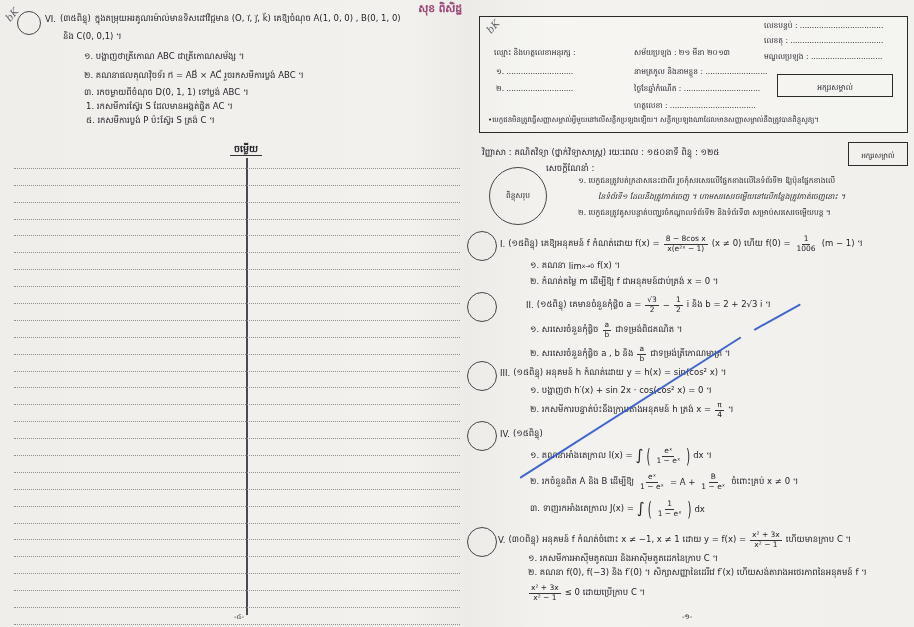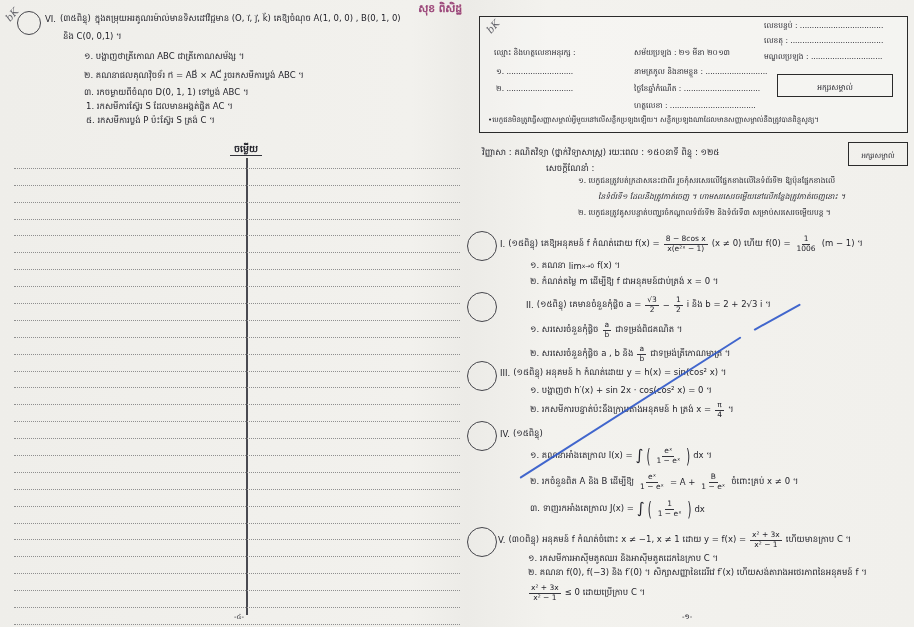--- a/index.html
+++ b/index.html
@@ -127,20 +127,23 @@
     <span class="scissors" style="left:-12px;top:112px;">✂</span>
 
     <div class="abs txt" style="left:16px;top:147px;">វិញ្ញាសា : គណិតវិទ្យា (ថ្នាក់វិទ្យាសាស្ត្រ)   រយៈពេល : ១៥០នាទី   ពិន្ទុ : ១២៥</div>
 
     <div class="abs boxed" style="left:382px;top:142px;width:58px;height:22px;">
       <span class="tiny" style="line-height:22px;">អក្សរសម្គាល់</span>
     </div>
 
     <div class="abs txt" style="left:80px;top:163px;text-align:right;">សេចក្តីណែនាំ :</div>
 
+    <div class="qcircle" style="left:23px;top:167px;width:56px;height:56px;display:flex;align-items:center;justify-content:center;">
+      <span class="small">ពិន្ទុសរុប</span>
+    </div>
 
     <div class="abs small" style="left:112px;top:176px;width:334px;white-space:nowrap;overflow:hidden;">១. បេក្ខជនត្រូវបត់ក្រដាសនេះជាពីរ រួចកុំសរសេរលើផ្នែកខាងលើនៃទំព័រទី២ ឱ្យប៉ុនផ្នែកខាងលើ</div>
     <div class="abs small" style="left:132px;top:192px;width:322px;white-space:nowrap;overflow:hidden;font-style:italic;">នៃទំព័រទី១ ដែលនឹងត្រូវកាត់ចេញ ។ ហាមសរសេរចម្លើយនៅលើកន្លែងត្រូវកាត់ចេញនោះ ។</div>
     <div class="abs small" style="left:112px;top:208px;width:334px;white-space:nowrap;overflow:hidden;">២. បេក្ខជនត្រូវគូសបន្ទាត់បញ្ឈរចំកណ្តាលទំព័រទី២ និងទំព័រទី៣ សម្រាប់សរសេរចម្លើយបន្ត ។</div>
 
     <div class="qcircle" style="left:1px;top:231px;width:28px;height:28px;"></div>
     <div class="flexline" style="left:34px;top:231px;height:26px;">
       <span>I.</span>
       <span>(១៥ពិន្ទុ)</span>
       <span>គេឱ្យអនុគមន៍ f កំណត់ដោយ  f(x) =</span>

